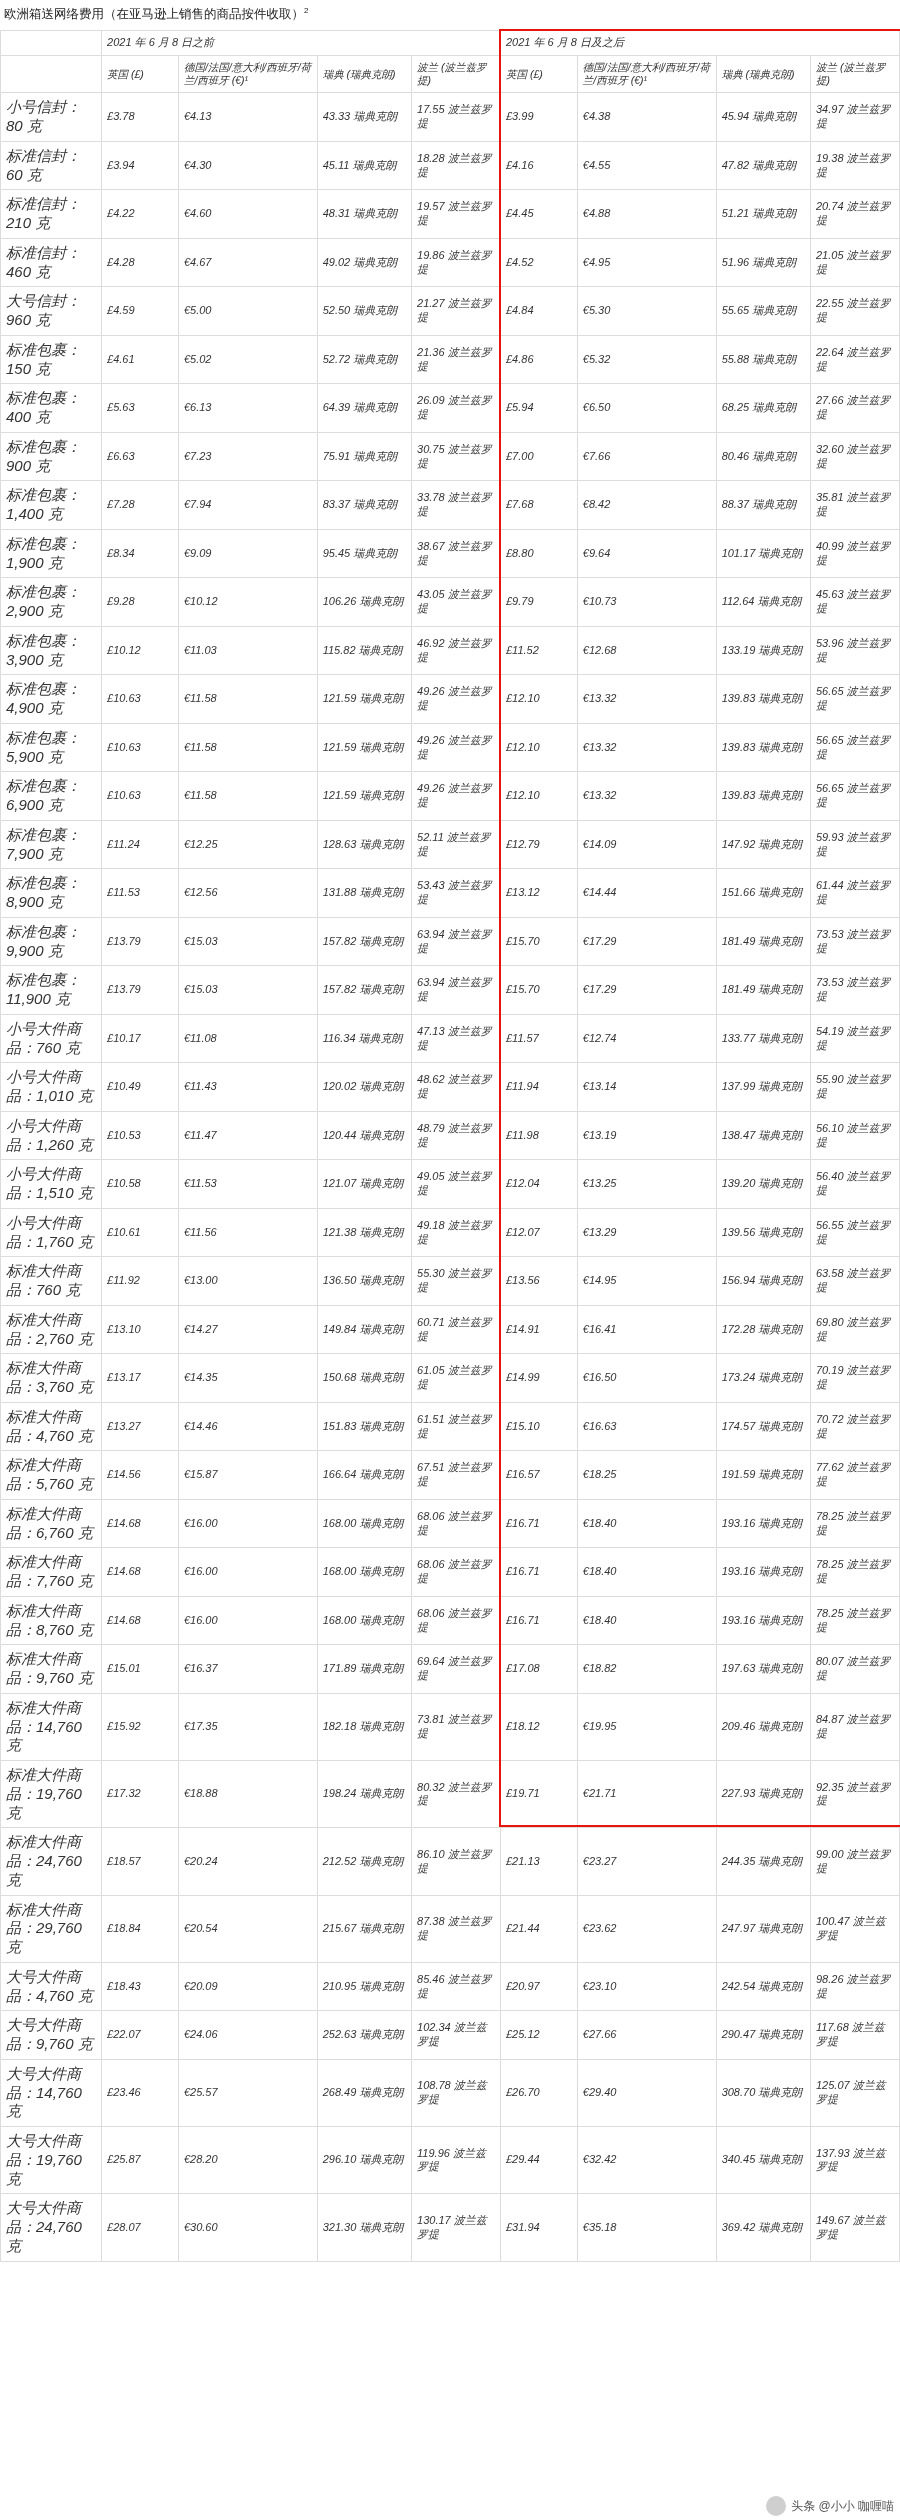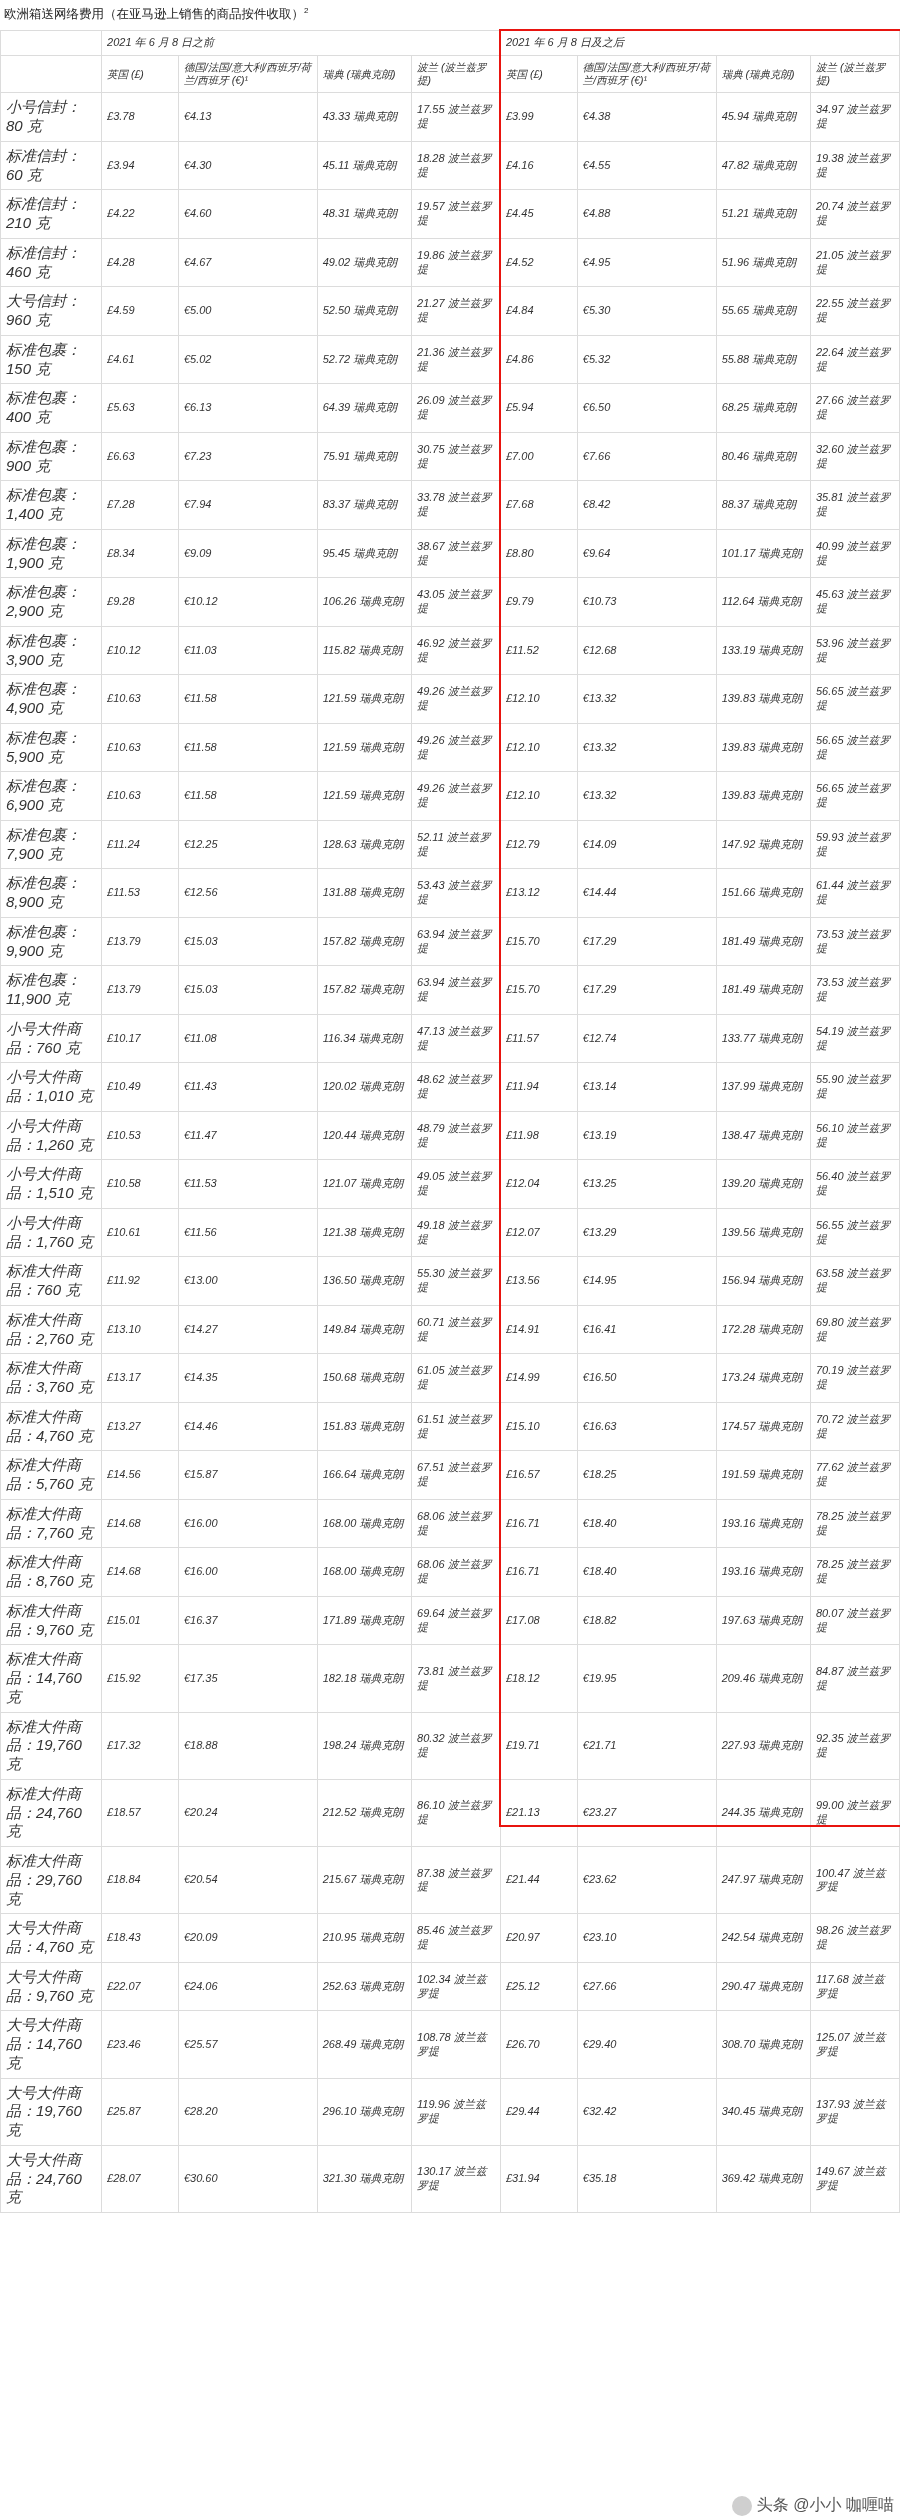--- a/index.html
+++ b/index.html
@@ -61,21 +61,21 @@
   #redbox {
     position: absolute;
     border: 2px solid #e8140f;
     pointer-events: none;
     z-index: 5;
   }
   .wm {
     position: absolute;
     right: 6px;
     bottom: 4px;
-    font-size: 16px;
+    font-size: 12px;
     color: #555;
     display: flex;
     align-items: center;
     gap: 5px;
     background: rgba(255,255,255,0.0);
   }
   .wm .dot {
     width: 20px; height: 20px; border-radius: 50%; background: #cfcfcf;
     display: inline-block;
   }
@@ -433,20 +433,31 @@
           <td class="val">£14.56</td>
           <td class="val">€15.87</td>
           <td class="val-wrap">166.64 瑞典克朗</td>
           <td class="val-wrap">67.51 波兰兹罗提</td>
           <td class="val">£16.57</td>
           <td class="val">€18.25</td>
           <td class="val-wrap">191.59 瑞典克朗</td>
           <td class="val-wrap">77.62 波兰兹罗提</td>
         </tr>
         <tr>
+          <td class="row-label">标准大件商品：6,760 克</td>
+          <td class="val">£14.68</td>
+          <td class="val">€16.00</td>
+          <td class="val-wrap">168.00 瑞典克朗</td>
+          <td class="val-wrap">68.06 波兰兹罗提</td>
+          <td class="val">£16.71</td>
+          <td class="val">€18.40</td>
+          <td class="val-wrap">193.16 瑞典克朗</td>
+          <td class="val-wrap">78.25 波兰兹罗提</td>
+        </tr>
+        <tr>
           <td class="row-label">标准大件商品：7,760 克</td>
           <td class="val">£14.68</td>
           <td class="val">€16.00</td>
           <td class="val-wrap">168.00 瑞典克朗</td>
           <td class="val-wrap">68.06 波兰兹罗提</td>
           <td class="val">£16.71</td>
           <td class="val">€18.40</td>
           <td class="val-wrap">193.16 瑞典克朗</td>
           <td class="val-wrap">78.25 波兰兹罗提</td>
         </tr>

